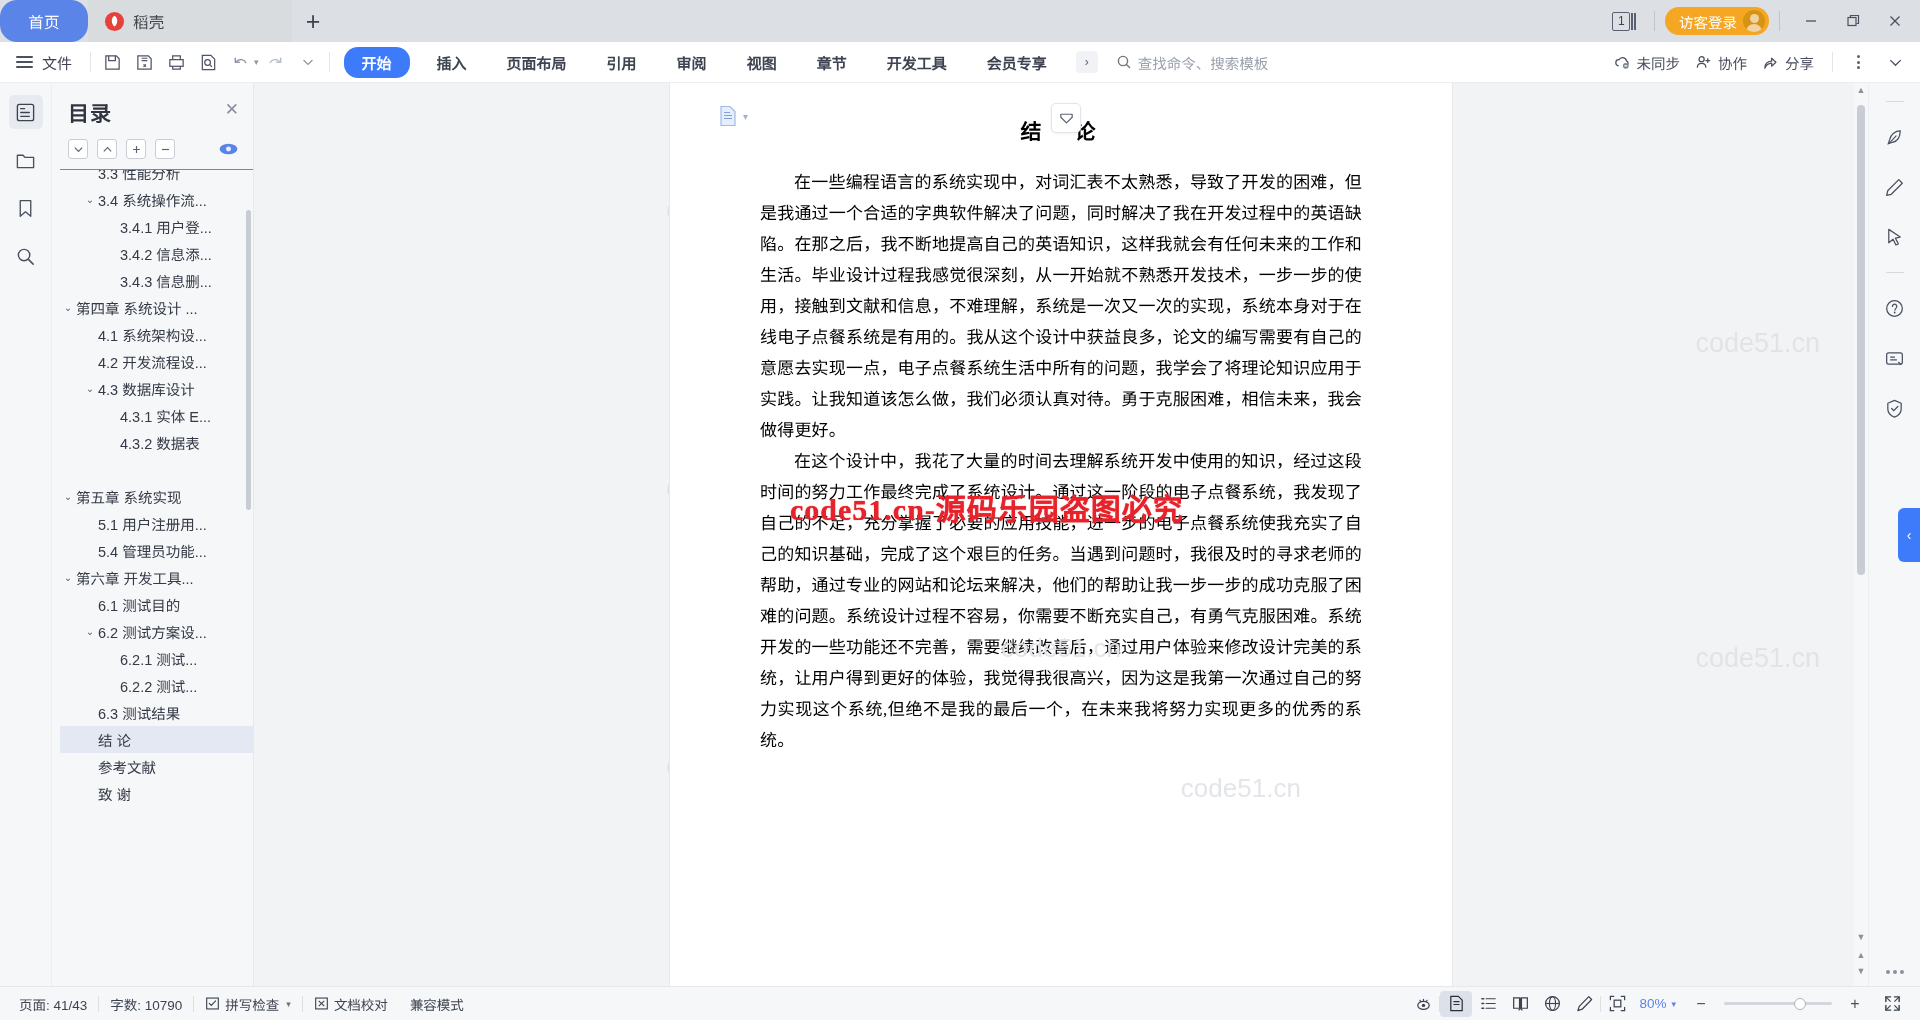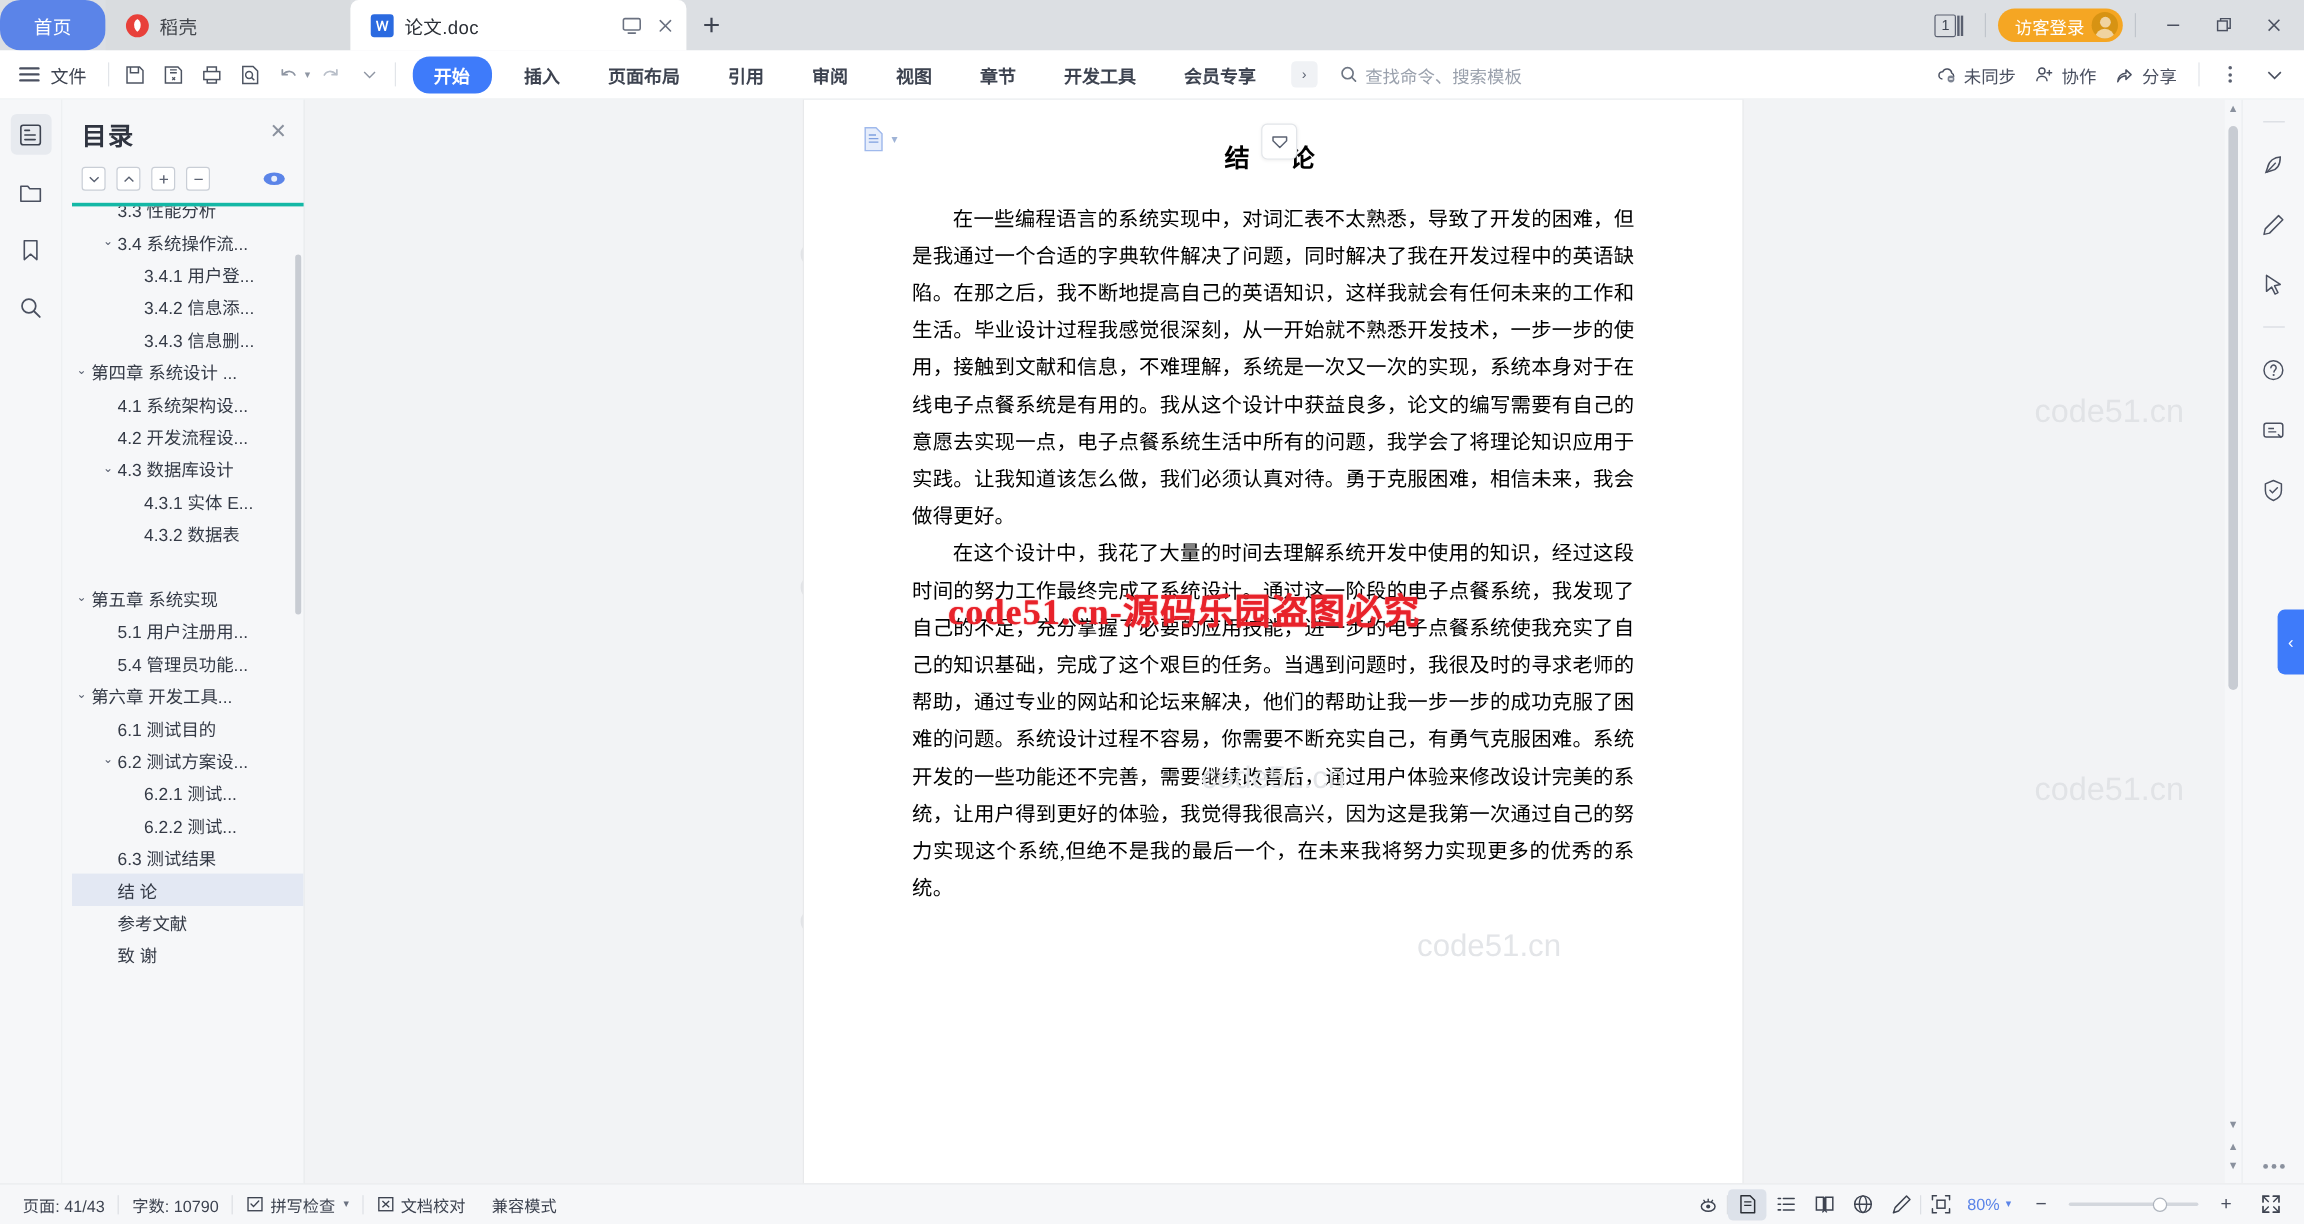--- a/index.html
+++ b/index.html
@@ -111,21 +111,21 @@
   .toc {
     width: 202px; background:#f6f7f9; flex:none; display:flex; flex-direction:column;
     position:relative; border-right:1px solid #e6e8eb;
   }
   .toc-head { padding: 14px 14px 0 16px; display:flex; align-items:flex-start; }
   .toc-title { font-size: 21px; color:#2f3440; font-weight:700; letter-spacing:1px; }
   .toc-close { margin-left:auto; color:#8a919e; font-size:17px; line-height:1; padding-top:4px; }
   .toc-tools { display:flex; align-items:center; gap:9px; padding: 12px 14px 10px 16px; }
   .tbtn { width:20px;height:20px;border:1px solid #c9ced6;border-radius:3px;display:flex;align-items:center;justify-content:center;color:#5c6373;font-size:11px;background:#fff;}
   .toc-eye { margin-left:auto; color:#5b84e8; display:flex; align-items:center; }
-  .toc-listwrap { flex:1; position:relative; overflow:hidden; margin: 0 0 0 8px; border-top:3px solid #14b8a6; }
+  .toc-listwrap { flex:1; position:relative; overflow:hidden; margin: 0 0 0 8px; border-top:1px solid #14b8a6; }
   .toc-list { position:absolute; inset:0; padding-top: 2px; overflow:hidden; }
   .toc-item {
     display:flex; align-items:center; height: 27px; font-size:14.5px; color:#343a46;
     white-space:nowrap; padding-right:6px; position:relative;
   }
   .toc-item .arrow { width:16px; flex:none; text-align:center; color:#5c6373; font-size:10px; }
   .toc-item .txt { overflow:hidden; text-overflow:ellipsis; }
   .toc-item.sel { background:#e3e8f3; }
   .toc-scroll { position:absolute; right:2px; top:40px; width:5px; height:300px; background:#c8ccd3; border-radius:3px; }
 
@@ -207,40 +207,20 @@
   <div class="tabbar">
     <div class="tab tab-home">
       <span class="tab-label">首页</span>
     </div>
     <div class="tab tab-docer">
       <svg class="tab-icon" viewBox="0 0 22 22">
         <circle cx="11" cy="11" r="10" fill="#e8403a"></circle>
         <path d="M11 5c2.6 1.6 3.4 4.3 2.6 7.2-.5 1.8-1.6 3.2-2.6 4-1-.8-2.1-2.2-2.6-4C7.6 9.3 8.4 6.6 11 5z" fill="#fff"></path>
       </svg>
       <span class="tab-label">稻壳</span>
-    </div>
-    <div class="tab tab-active">
-      <svg class="tab-icon" viewBox="0 0 22 22">
-        <rect x="1" y="1" width="20" height="20" rx="3" fill="#2b6ae0"></rect>
-        <path d="M5.5 6.5l2.2 9h1.4l1.9-6.3 1.9 6.3h1.4l2.2-9h-1.6l-1.4 6.4-1.8-6.4h-1.4l-1.8 6.4-1.4-6.4z" fill="#fff"></path>
-      </svg>
-      <span class="tab-label">论文.doc</span>
-      <span class="tab-right-icons">
-        <span class="tab-mini-icon">
-          <svg width="17" height="17" viewBox="0 0 17 17">
-              <rect x="1.5" y="2.5" width="14" height="9.5" rx="1.3" fill="none" stroke="#6a7180" stroke-width="1.3"></rect>
-              <path d="M5.5 14.6h6" stroke="#6a7180" stroke-width="1.3" stroke-linecap="round"></path>
-            </svg>
-        </span>
-        <span class="tab-mini-icon">
-          <svg width="15" height="15" viewBox="0 0 15 15">
-              <path d="M3.2 3.2l8.6 8.6M11.8 3.2l-8.6 8.6" stroke="#6a7180" stroke-width="1.3" stroke-linecap="round"></path>
-            </svg>
-        </span>
-      </span>
     </div>
     <div class="tab-newbtn">+</div>
 
     <div class="tabbar-right">
       <div class="winnum">
         <span class="box">1</span>
         <span class="bars">
             <i></i>
             <i></i>
           </span>

